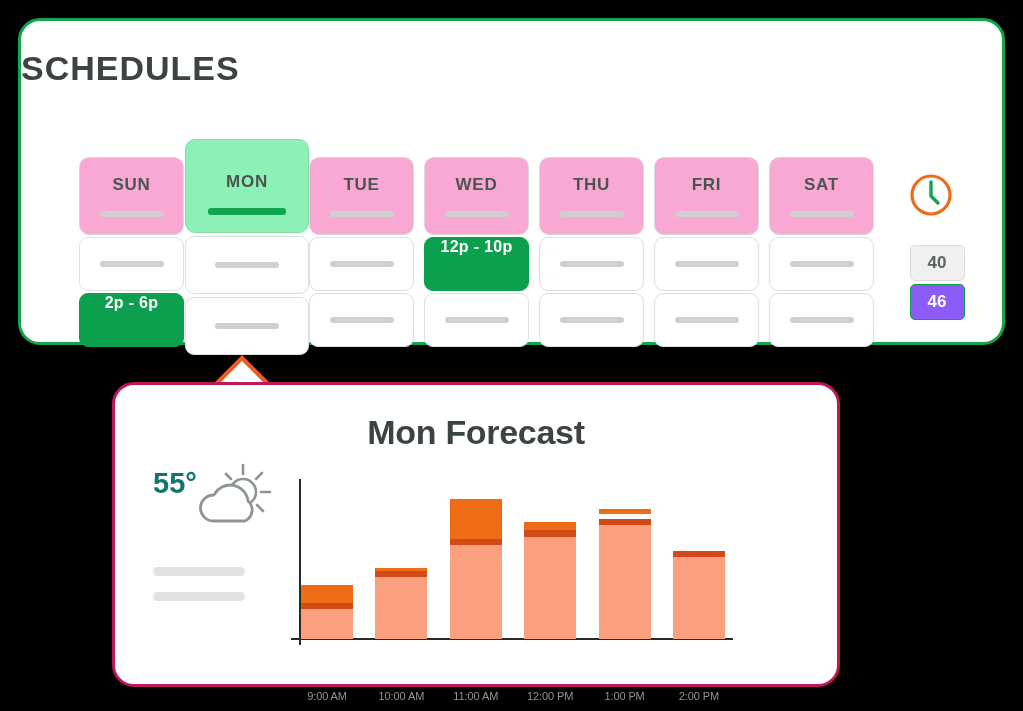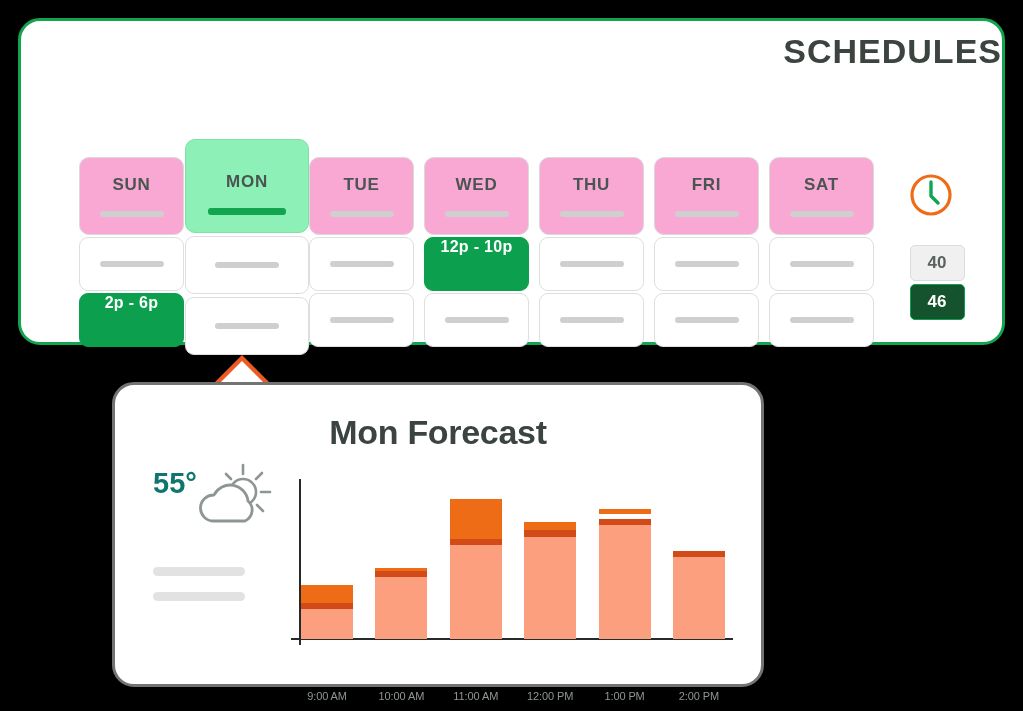--- a/index.html
+++ b/index.html
@@ -25,26 +25,26 @@
     left: 18px;
     top: 18px;
     width: 987px;
     height: 327px;
     background: #ffffff;
     border: 3px solid #12a550;
     border-radius: 22px;
   }
 
   #schedules-title {
-    text-align: right;
+    text-align: left;
     font-size: 34px;
     font-weight: bold;
     letter-spacing: 1px;
     color: #3c4440;
-    margin-top: 11px;
+    margin-top: 28px;
   }
 
   
   #week-strip {
     position: absolute;
     left: 58px;
     top: 118px;
     right: 24px;
     height: 190px;
   }
@@ -149,35 +149,35 @@
     font-weight: bold;
   }
   .total-chip.plain {
     background: #f0f0f0;
     border: 1px solid #dcdcdc;
     color: #5a625e;
     margin-top: 22px;
     text-align: center;
   }
   .total-chip.accent {
-    background: #14532d;
+    background: #8b5cf6;
     border: 1px solid #0ca04e;
     color: #ffffff;
     margin-top: 3px;
   }
 
   
   #forecast-panel {
     position: absolute;
     left: 112px;
     top: 382px;
-    width: 652px;
+    width: 728px;
     height: 305px;
     background: #ffffff;
-    border: 3px solid #737373;
+    border: 3px solid #be185d;
     border-radius: 22px;
   }
   
   #forecast-pointer {
     position: absolute;
     left: 212px;
     top: 355px;
     width: 60px;
     height: 30px;
     overflow: hidden;

